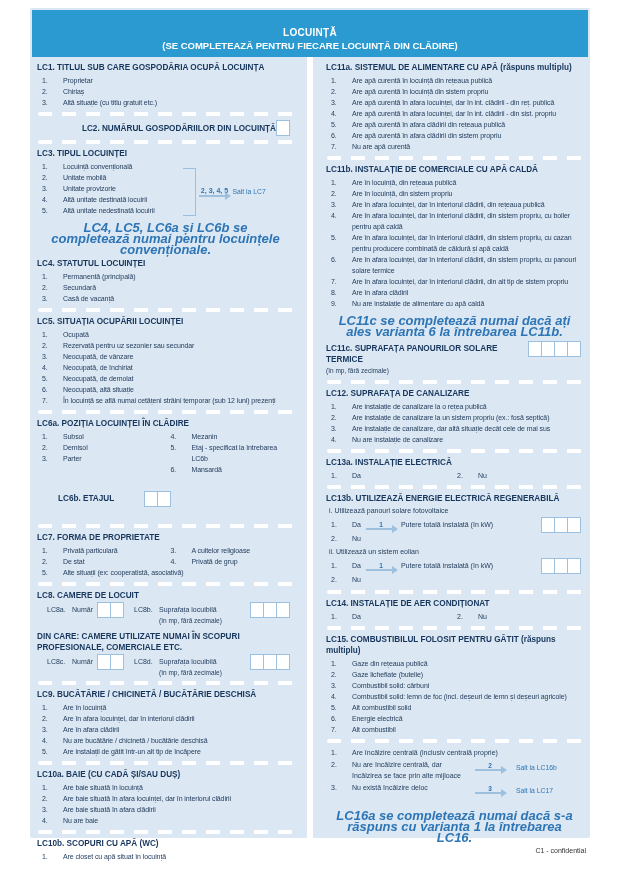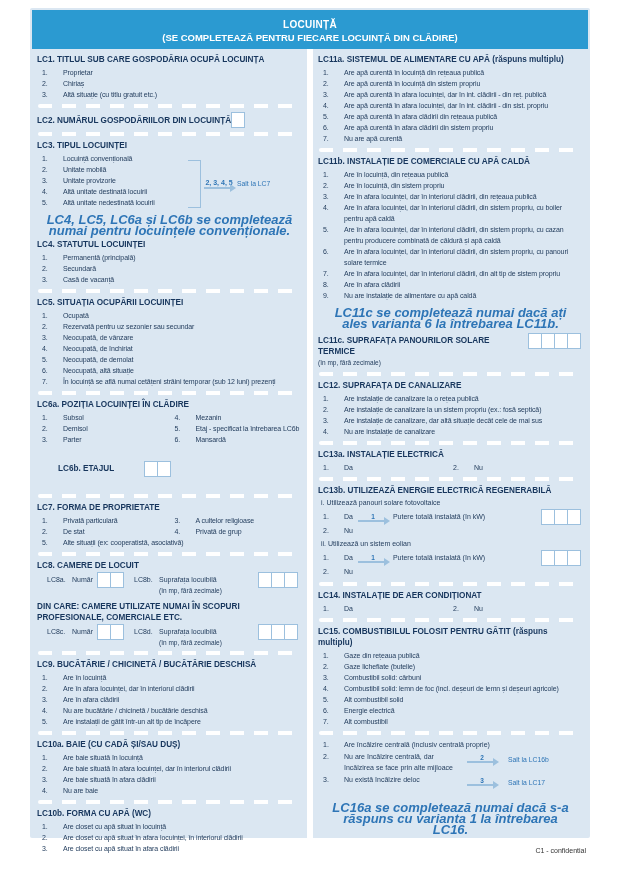--- a/index.html
+++ b/index.html
@@ -3,38 +3,38 @@
 <meta charset="utf-8">
 <style>
   :root{
     --header_blue:#2B9AD1; --panel_blue:#DBE7F2; --title_navy:#17365D;
     --text_navy:#243E5E; --accent_blue:#2E75B6; --line_blue:#9CC0DE; --page_bg:#FFFFFF;
   }
   *{box-sizing:border-box;}
   html,body{margin:0;padding:0;}
   body{width:620px;height:876px;background:var(--page_bg);font-family:"Liberation Sans",sans-serif;position:relative;overflow:hidden;}
   .panel{position:absolute;left:30px;top:8px;width:560px;height:830px;background:var(--panel_blue);border-radius:2px;padding:2px;}
-  .hdr{background:var(--header_blue);color:#fff;text-align:center;padding:8px 0 5px;}
+  .hdr{background:var(--header_blue);color:#fff;text-align:center;padding:16px 0 5px;}
   .hdr .l1{font-size:10px;font-weight:bold;letter-spacing:.3px;line-height:13px;}
   .hdr .l2{font-size:9.5px;font-weight:bold;line-height:13px;}
-  .cols{display:flex;height:808px;}
+  .cols{display:flex;height:808px;gap:8px;}
   .col{width:275px;padding:2px 5px 0 5px;overflow:hidden;}
   .vsep{width:6px;background:#fff;flex:none;}
   .sec-title{font-size:8.2px;font-weight:bold;color:var(--title_navy);margin:3px 0 2px;line-height:11px;}
   .sec-title.inline{display:inline;margin:16px;}
   .items{padding-left:5px;}
   .item{display:flex;font-size:7px;color:var(--text_navy);line-height:11px;letter-spacing:-0.1px;}
   .item .num{width:21px;flex:none;}
   .item .txt{flex:1;}
   .divider{height:4px;margin:4px 1px;background:repeating-linear-gradient(90deg,#fff 0 14px,rgba(255,255,255,0) 14px 24px);border-radius:2px;}
   .boxes{display:inline-flex;}
   .cell{width:14px;height:16px;background:#fff;border:1px solid var(--line_blue);display:inline-block;margin-left:-1px;}
   .cell:first-child{margin-left:0;}
   .note{font-size:13px;font-weight:bold;font-style:italic;color:var(--accent_blue);text-align:center;margin:6px 6px 3px;line-height:11px;}
-  .row-between{display:flex;align-items:center;justify-content:flex-start;padding-right:4px;}
+  .row-between{display:flex;align-items:center;justify-content:flex-end;padding-right:4px;}
   .lc3-body{display:flex;}
   .lc3-items{width:57%;}
   .lc3-jump{flex:1;display:flex;align-items:center;margin-top:6px;}
   .bracket{width:13px;height:48px;border:1.5px solid var(--line_blue);border-left:none;flex:none;}
   .jcol{display:flex;flex-direction:column;align-items:center;margin:0 3px;}
   .jvals{font-size:7px;font-weight:bold;color:var(--accent_blue);line-height:9px;}
   .arr{position:relative;width:30px;height:2px;background:var(--line_blue);}
   .arr::after{content:"";position:absolute;right:-2px;top:-3px;border-left:6px solid var(--line_blue);border-top:4px solid transparent;border-bottom:4px solid transparent;}
   .jtxt{font-size:6.8px;color:var(--accent_blue);}
   .twocol{display:flex;}
@@ -361,21 +361,21 @@
             </div>
             <div class="item">
               <span class="num">4.</span>
               <span class="txt">Nu are baie</span>
             </div>
           </div>
       </section>
       <div class="divider"></div>
 
       <section>
-        <div class="sec-title">LC10b. FORMA CU APĂ (WC)</div>
+        <div class="sec-title">LC10b. SCOPURI CU APĂ (WC)</div>
         <div class="items">
             <div class="item">
               <span class="num">1.</span>
               <span class="txt">Are closet cu apă situat în locuință</span>
             </div>
             <div class="item">
               <span class="num">2.</span>
               <span class="txt">Are closet cu apă situat în afara locuinței, în interiorul clădirii</span>
             </div>
             <div class="item">

